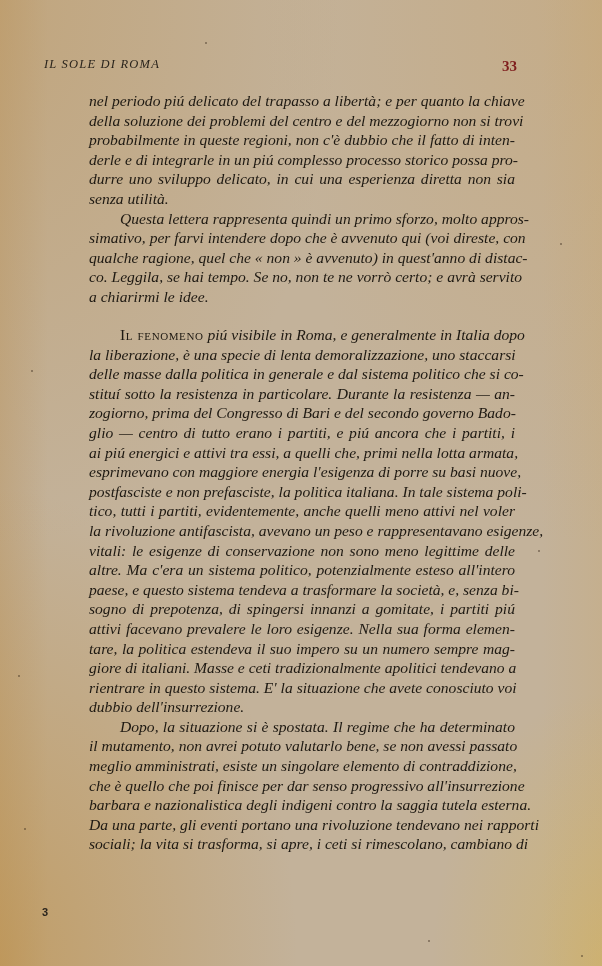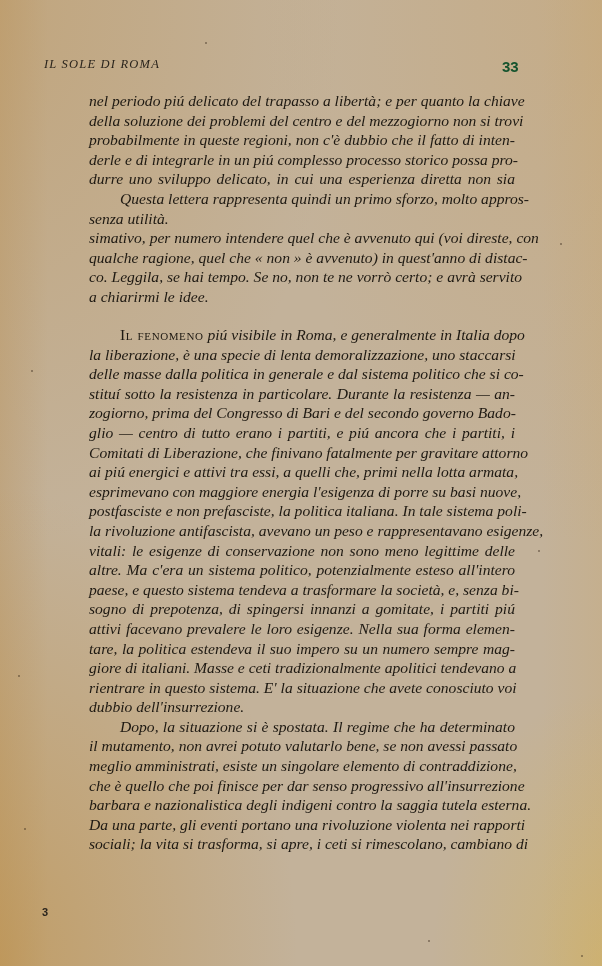--- a/index.html
+++ b/index.html
@@ -35,24 +35,24 @@
       font-family: "Liberation Serif", "DejaVu Serif", serif;
       font-style: italic;
       font-size: 12.5px;
       letter-spacing: 1.2px;
       color: #2a241c;
     }
     .page-number {
       position: absolute;
       left: 502px;
       top: 58px;
-      font-family: Liberation Sans, sans-serif;
+      font-family: Liberation Serif, serif;
       font-weight: bold;
       font-size: 15px;
-      color: #14532d;
+      color: #7f1d1d;
     }
     .text-block {
       position: absolute;
       left: 42px;
       width: 473px;
       font-family: "Liberation Serif", "DejaVu Serif", serif;
       font-style: italic;
       font-size: 15.6px;
       line-height: 19.6px;
       color: #1e1912;
@@ -102,55 +102,55 @@
 
   <div class="running-head">IL SOLE DI ROMA</div>
   <div class="page-number">33</div>
 
   <div class="text-block block-1">
     <span class="line">nel periodo piú delicato del trapasso a libertà; e per quanto la chiave</span>
     <span class="line">della soluzione dei problemi del centro e del mezzogiorno non si trovi</span>
     <span class="line">probabilmente in queste regioni, non c'è dubbio che il fatto di inten-</span>
     <span class="line">derle e di integrarle in un piú complesso processo storico possa pro-</span>
     <span class="line">durre uno sviluppo delicato, in cui una esperienza diretta non sia</span>
+    <span class="line last">senza utilità.</span>
     <span class="line indent">Questa lettera rappresenta quindi un primo sforzo, molto appros-</span>
-    <span class="line last">senza utilità.</span>
-    <span class="line">simativo, per numero intendere quel che è avvenuto qui (voi direste, con</span>
+    <span class="line">simativo, per farvi intendere dopo che è avvenuto qui (voi direste, con</span>
     <span class="line">qualche ragione, quel che « non » è avvenuto) in quest'anno di distac-</span>
     <span class="line">co. Leggila, se hai tempo. Se no, non te ne vorrò certo; e avrà servito</span>
     <span class="line last">a chiarirmi le idee.</span>
   </div>
 
   <div class="text-block block-2">
     <span class="line indent"><span class="smallcaps">Il fenomeno</span><span> piú visibile in Roma, e generalmente in Italia dopo</span></span>
     <span class="line">la liberazione, è una specie di lenta demoralizzazione, uno staccarsi</span>
     <span class="line">delle masse dalla politica in generale e dal sistema politico che si co-</span>
     <span class="line">stituí sotto la resistenza in particolare. Durante la resistenza — an-</span>
     <span class="line">zogiorno, prima del Congresso di Bari e del secondo governo Bado-</span>
     <span class="line">glio — centro di tutto erano i partiti, e piú ancora che i partiti, i</span>
-    <span class="line">Comitati di Liberazione, che finivano fatalmente per gravitare attorno</span>
     <span class="line">ai piú energici e attivi tra essi, a quelli che, primi nella lotta armata,</span>
     <span class="line">esprimevano con maggiore energia l'esigenza di porre su basi nuove,</span>
     <span class="line">postfasciste e non prefasciste, la politica italiana. In tale sistema poli-</span>
+    <span class="line">tico, tutti i partiti, evidentemente, anche quelli meno attivi nel voler</span>
     <span class="line">la rivoluzione antifascista, avevano un peso e rappresentavano esigenze,</span>
     <span class="line">vitali: le esigenze di conservazione non sono meno legittime delle</span>
     <span class="line">altre. Ma c'era un sistema politico, potenzialmente esteso all'intero</span>
     <span class="line">paese, e questo sistema tendeva a trasformare la società, e, senza bi-</span>
     <span class="line">sogno di prepotenza, di spingersi innanzi a gomitate, i partiti piú</span>
     <span class="line">attivi facevano prevalere le loro esigenze. Nella sua forma elemen-</span>
     <span class="line">tare, la politica estendeva il suo impero su un numero sempre mag-</span>
     <span class="line">giore di italiani. Masse e ceti tradizionalmente apolitici tendevano a</span>
     <span class="line">rientrare in questo sistema. E' la situazione che avete conosciuto voi</span>
     <span class="line last">dubbio dell'insurrezione.</span>
     <span class="line indent">Dopo, la situazione si è spostata. Il regime che ha determinato</span>
     <span class="line">il mutamento, non avrei potuto valutarlo bene, se non avessi passato</span>
     <span class="line">meglio amministrati, esiste un singolare elemento di contraddizione,</span>
     <span class="line">che è quello che poi finisce per dar senso progressivo all'insurrezione</span>
     <span class="line">barbara e nazionalistica degli indigeni contro la saggia tutela esterna.</span>
-    <span class="line">Da una parte, gli eventi portano una rivoluzione violenta nei rapporti</span>
+    <span class="line">Da una parte, gli eventi portano una rivoluzione tendevano nei rapporti</span>
     <span class="line">sociali; la vita si trasforma, si apre, i ceti si rimescolano, cambiano di</span>
   </div>
 
   <div class="signature-mark">3</div>
 
   <span class="speck" style="left:205px;top:42px;"></span>
   <span class="speck" style="left:560px;top:243px;"></span>
   <span class="speck" style="left:31px;top:370px;"></span>
   <span class="speck" style="left:538px;top:550px;"></span>
   <span class="speck" style="left:18px;top:675px;"></span>

